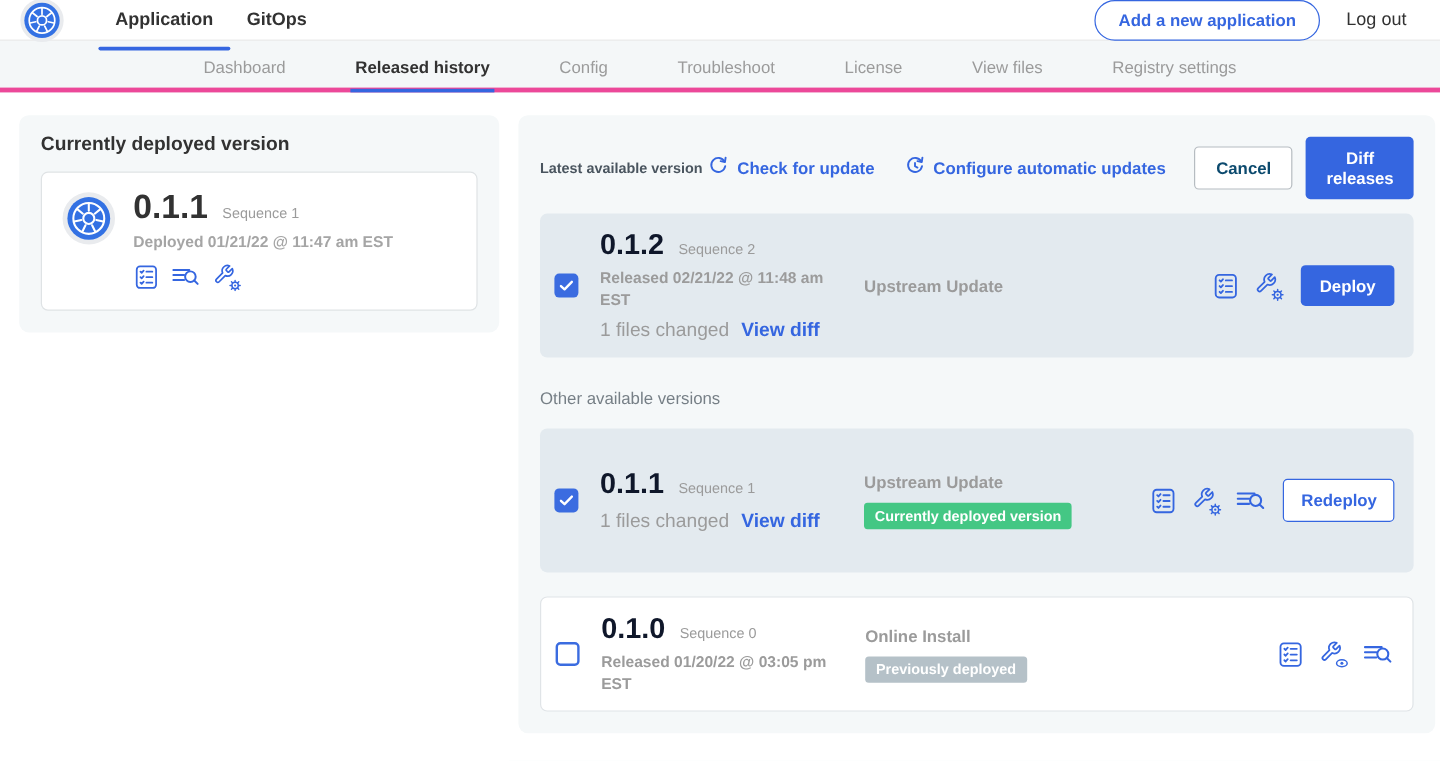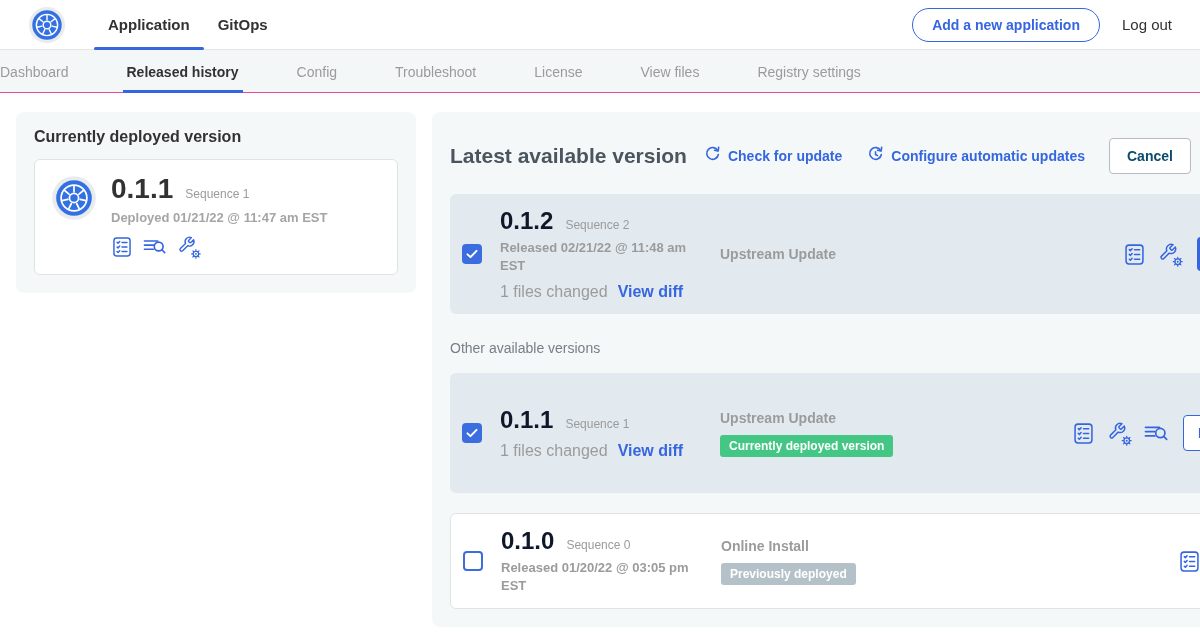--- a/index.html
+++ b/index.html
@@ -4,30 +4,30 @@
 <style>
   * { margin:0; padding:0; box-sizing:border-box; }
   html,body { width:1200px; height:634px; }
   body {
     font-family:"Liberation Sans", sans-serif;
     background:#ffffff; color:#323232; overflow:hidden;
   }
   button { font-family:inherit; cursor:pointer; }
 
   
-  .topnav { height:50px; display:flex; align-items:center; border-bottom:1px solid #e5e5e5; padding-left:28px; background:#fff; }
+  .topnav { height:34px; display:flex; align-items:center; border-bottom:1px solid #e5e5e5; padding-left:16px; background:#fff; }
   .logo { width:38px; height:38px; margin-right:28px; flex:none; }
   .topnav-tab { font-size:15px; font-weight:700; color:#323232; height:50px; display:flex; align-items:center; padding:0 14px; position:relative; cursor:pointer; }
   .topnav-tab.active::after { content:""; position:absolute; left:0; right:0; bottom:0; height:3px; background:#3566e0; border-radius:2px; }
   .spacer { flex:1; }
   .add-btn { background:#fff; border:1px solid #3566e0; color:#3566e0; font-size:14px; font-weight:700; padding:8px 19px; border-radius:17px; margin-right:22px; }
   .logout { font-size:15px; font-weight:500; color:#323232; margin-right:28px; cursor:pointer; }
 
   
-  .subnav { height:43px; background:#f4f7f8; border-bottom:1px solid #ec4899; display:flex; gap:58px; }
+  .subnav { height:43px; background:#f4f7f8; border-bottom:4px solid #ec4899; display:flex; justify-content:center; gap:58px; }
   .subnav-tab { font-size:14px; font-weight:500; color:#9b9b9b; display:flex; align-items:center; height:43px; position:relative; cursor:pointer; }
   .subnav-tab.active { color:#323232; font-weight:700; }
   .subnav-tab.active::after { content:""; position:absolute; left:-4px; right:-4px; bottom:0; height:3px; background:#3566e0; }
 
   
   .main { display:flex; align-items:flex-start; gap:16px; padding:19px 16px; }
   .panel { background:#f5f8f9; border-radius:8px; }
   .left-panel { width:400px; padding:16px 18px 18px; flex:none; }
   .left-title { font-size:16px; font-weight:700; color:#323232; margin-bottom:13px; }
   .deployed-card { background:#fff; border:1px solid #dfe3e5; border-radius:6px; padding:13px 16px 15px; display:flex; }
@@ -35,21 +35,21 @@
   .vline { display:flex; align-items:baseline; gap:12px; }
   .big-version { font-size:28px; font-weight:700; color:#323232; }
   .seq { font-size:12px; font-weight:500; color:#9b9b9b; }
   .deployed-at { font-size:13px; font-weight:600; color:#a5a5a5; margin:5px 0 10px; }
   .icon-row { display:flex; align-items:center; gap:10px; color:#3566e0; }
   .icon-row .ico, .row-icons .ico { display:inline-flex; cursor:pointer; }
 
   
   .right-panel { flex:1; padding:18px; min-height:504px; }
   .rp-header { display:flex; align-items:center; margin-bottom:12px; }
-  .rp-title { font-size:21px; font-weight:600; color:#4a555f; margin-right:16px; white-space:nowrap; }
+  .rp-title { font-size:12px; font-weight:600; color:#4a555f; margin-right:4px; white-space:nowrap; }
   .link { display:flex; align-items:center; gap:6px; color:#3566e0; font-size:14px; font-weight:700; margin-right:24px; cursor:pointer; white-space:nowrap; }
   .cancel-btn { background:#fff; border:1px solid #b6bcc1; color:#0c4a6e; font-size:14px; font-weight:700; padding:9px 17px; border-radius:4px; margin-left:auto; margin-right:11px; }
   .diff-btn { background:#3566e0; border:none; color:#fff; font-size:14px; font-weight:700; padding:10px 17px; border-radius:4px; }
 
   .vrow { display:flex; align-items:center; border-radius:6px; padding:0 16px 0 12px; }
   .vrow.selected { background:#e3eaef; height:120px; }
   .vrow.plain { background:#fff; border:1px solid #e0e4e7; height:96px; }
   .checkbox { width:20px; height:20px; border-radius:4px; flex:none; margin-right:18px; cursor:pointer; display:flex; align-items:center; justify-content:center; }
   .checkbox.checked { background:#3b6ce0; }
   .checkbox.unchecked { background:#fff; border:2px solid #3b6ce0; }

